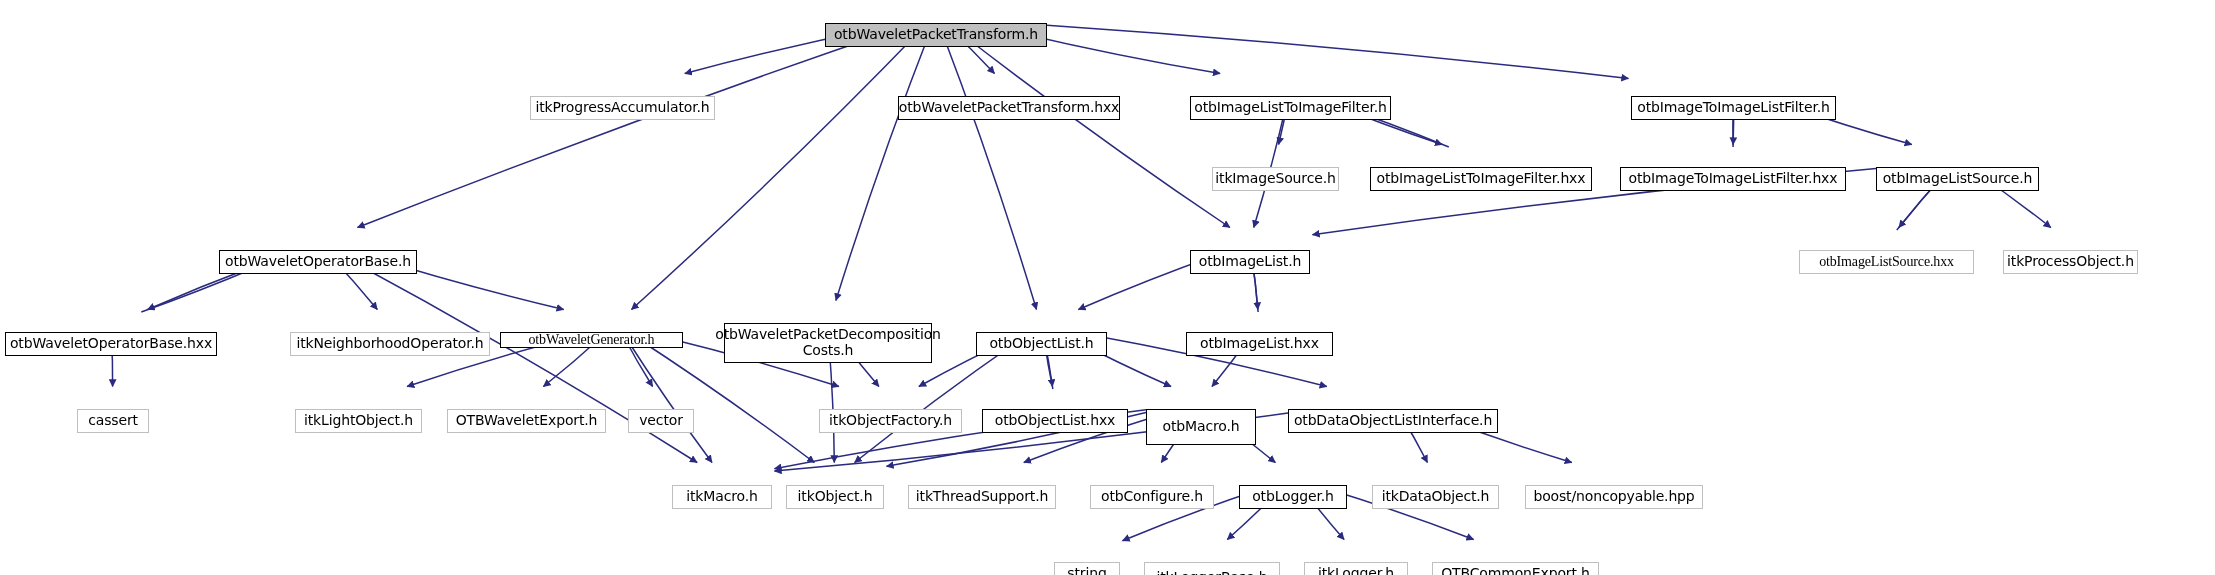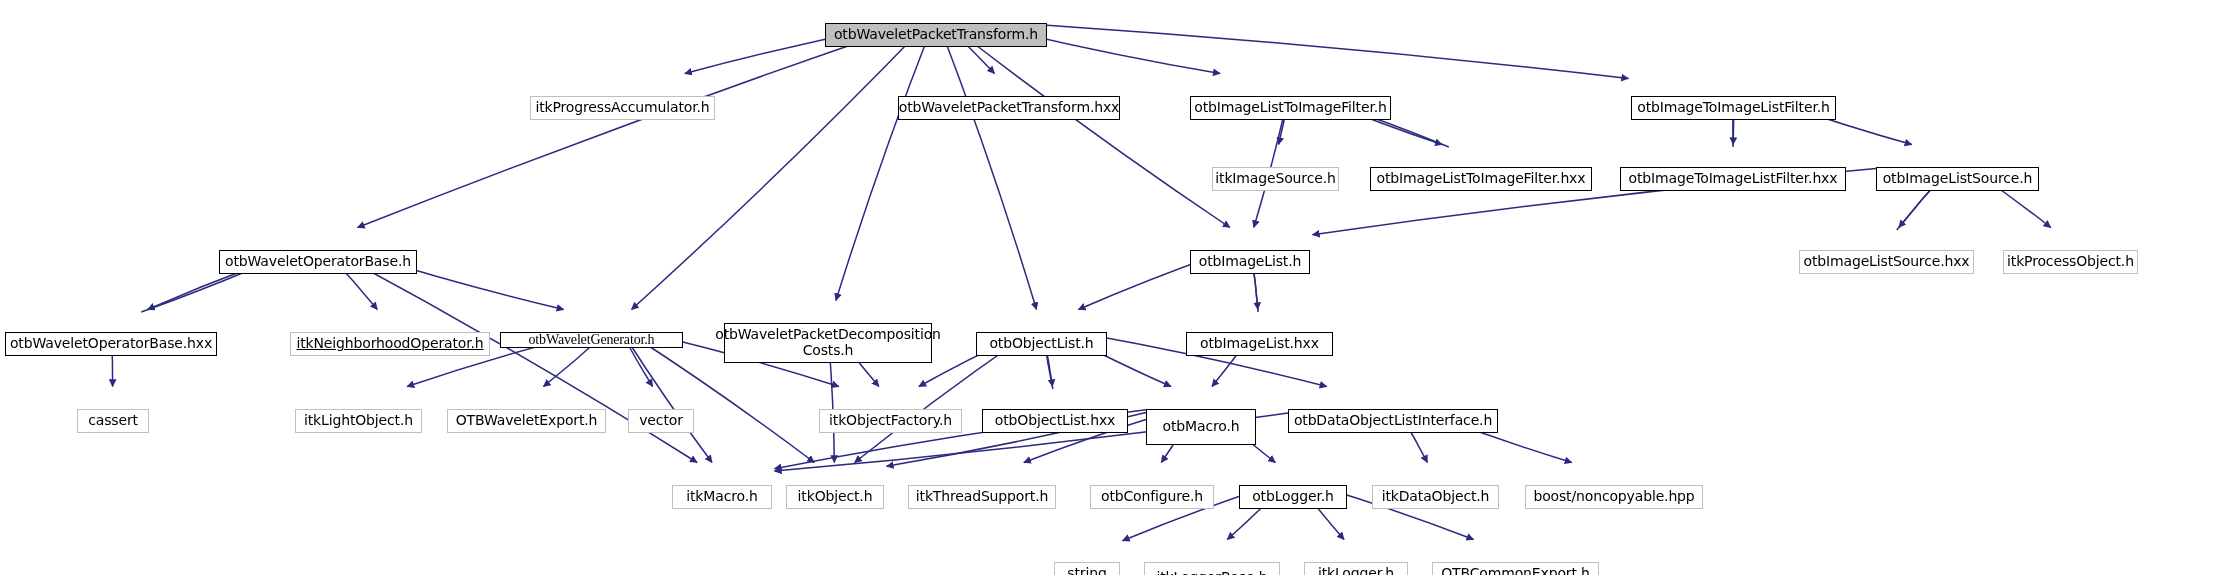--- a/index.html
+++ b/index.html
@@ -122,24 +122,24 @@
       <div class="node" style="left: 530px; top: 76px; width: 185px; height: 24px;">itkProgressAccumulator.h</div>
       <div class="node strong" style="left: 898px; top: 76px; width: 222px; height: 24px;">otbWaveletPacketTransform.hxx</div>
       <div class="node strong" style="left: 1190px; top: 76px; width: 201px; height: 24px;">otbImageListToImageFilter.h</div>
       <div class="node strong" style="left: 1631px; top: 76px; width: 205px; height: 24px;">otbImageToImageListFilter.h</div>
       <div class="node" style="left: 1212px; top: 147px; width: 127px; height: 24px;">itkImageSource.h</div>
       <div class="node strong" style="left: 1370px; top: 147px; width: 222px; height: 24px;">otbImageListToImageFilter.hxx</div>
       <div class="node strong" style="left: 1620px; top: 147px; width: 226px; height: 24px;">otbImageToImageListFilter.hxx</div>
       <div class="node strong" style="left: 1876px; top: 147px; width: 163px; height: 24px;">otbImageListSource.h</div>
       <div class="node strong" style="left: 219px; top: 230px; width: 198px; height: 24px;">otbWaveletOperatorBase.h</div>
       <div class="node strong" style="left: 1190px; top: 230px; width: 120px; height: 24px;">otbImageList.h</div>
-      <div class="node" style="left: 1799px; top: 230px; width: 175px; height: 24px;">otbImageListSource.hxx</div>
+      <div class="node" style="left: 1799px; top: 230px; width: 175px; height: 24px; font-family: Liberation Serif, serif;">otbImageListSource.hxx</div>
       <div class="node" style="left: 2003px; top: 230px; width: 135px; height: 24px;">itkProcessObject.h</div>
       <div class="node strong" style="left: 5px; top: 312px; width: 212px; height: 24px;">otbWaveletOperatorBase.hxx</div>
-      <div class="node" style="left: 290px; top: 312px; width: 200px; height: 24px; text-decoration: underline;">itkNeighborhoodOperator.h</div>
+      <div class="node" style="left: 290px; top: 312px; width: 200px; height: 24px;">itkNeighborhoodOperator.h</div>
       <div class="node strong" style="left: 500px; top: 312px; width: 183px; height: 16px; font-family: Liberation Serif, serif;">otbWaveletGenerator.h</div>
       <div class="node strong" style="left: 724px; top: 303px; width: 208px; height: 40px;">otbWaveletPacketDecomposition
 Costs.h</div>
       <div class="node strong" style="left: 976px; top: 312px; width: 131px; height: 24px;">otbObjectList.h</div>
       <div class="node strong" style="left: 1186px; top: 312px; width: 147px; height: 24px;">otbImageList.hxx</div>
       <div class="node" style="left: 77px; top: 389px; width: 72px; height: 24px;">cassert</div>
       <div class="node" style="left: 295px; top: 389px; width: 127px; height: 24px;">itkLightObject.h</div>
       <div class="node" style="left: 447px; top: 389px; width: 159px; height: 24px;">OTBWaveletExport.h</div>
       <div class="node" style="left: 628px; top: 389px; width: 66px; height: 24px;">vector</div>
       <div class="node" style="left: 819px; top: 389px; width: 143px; height: 24px;">itkObjectFactory.h</div>

